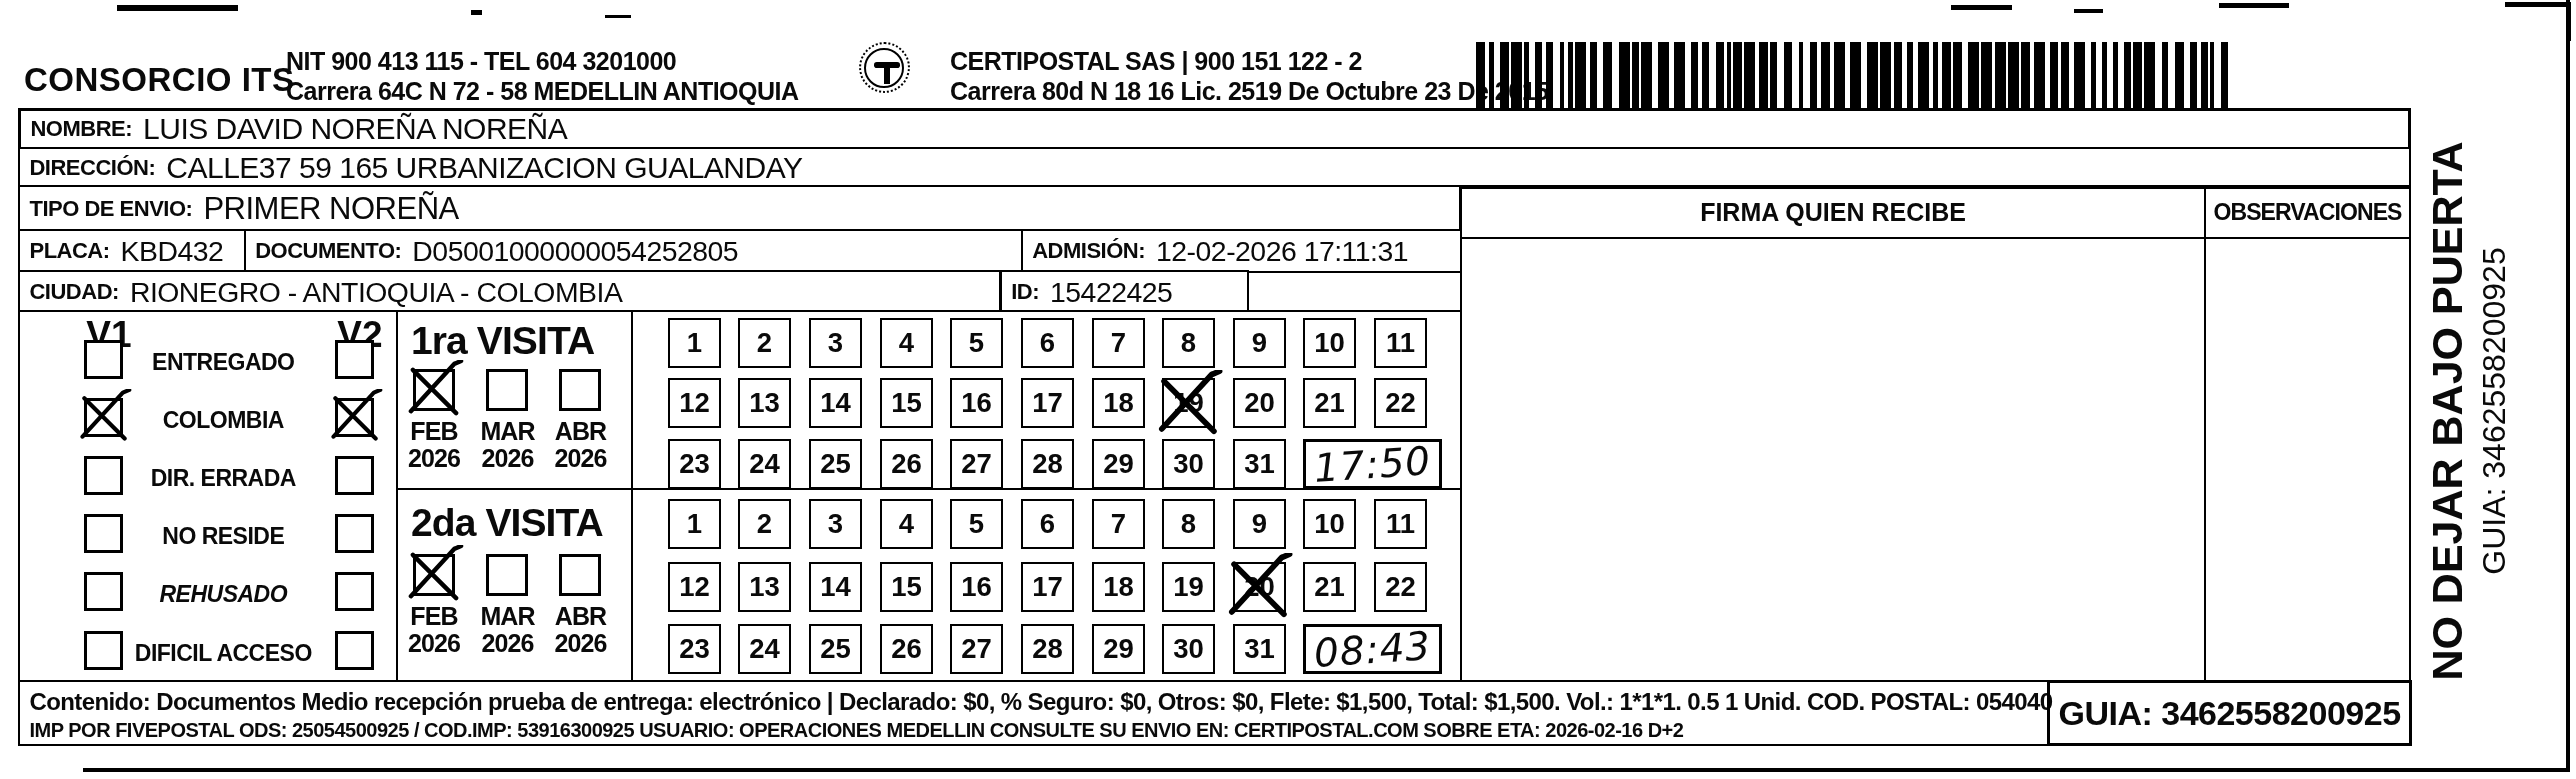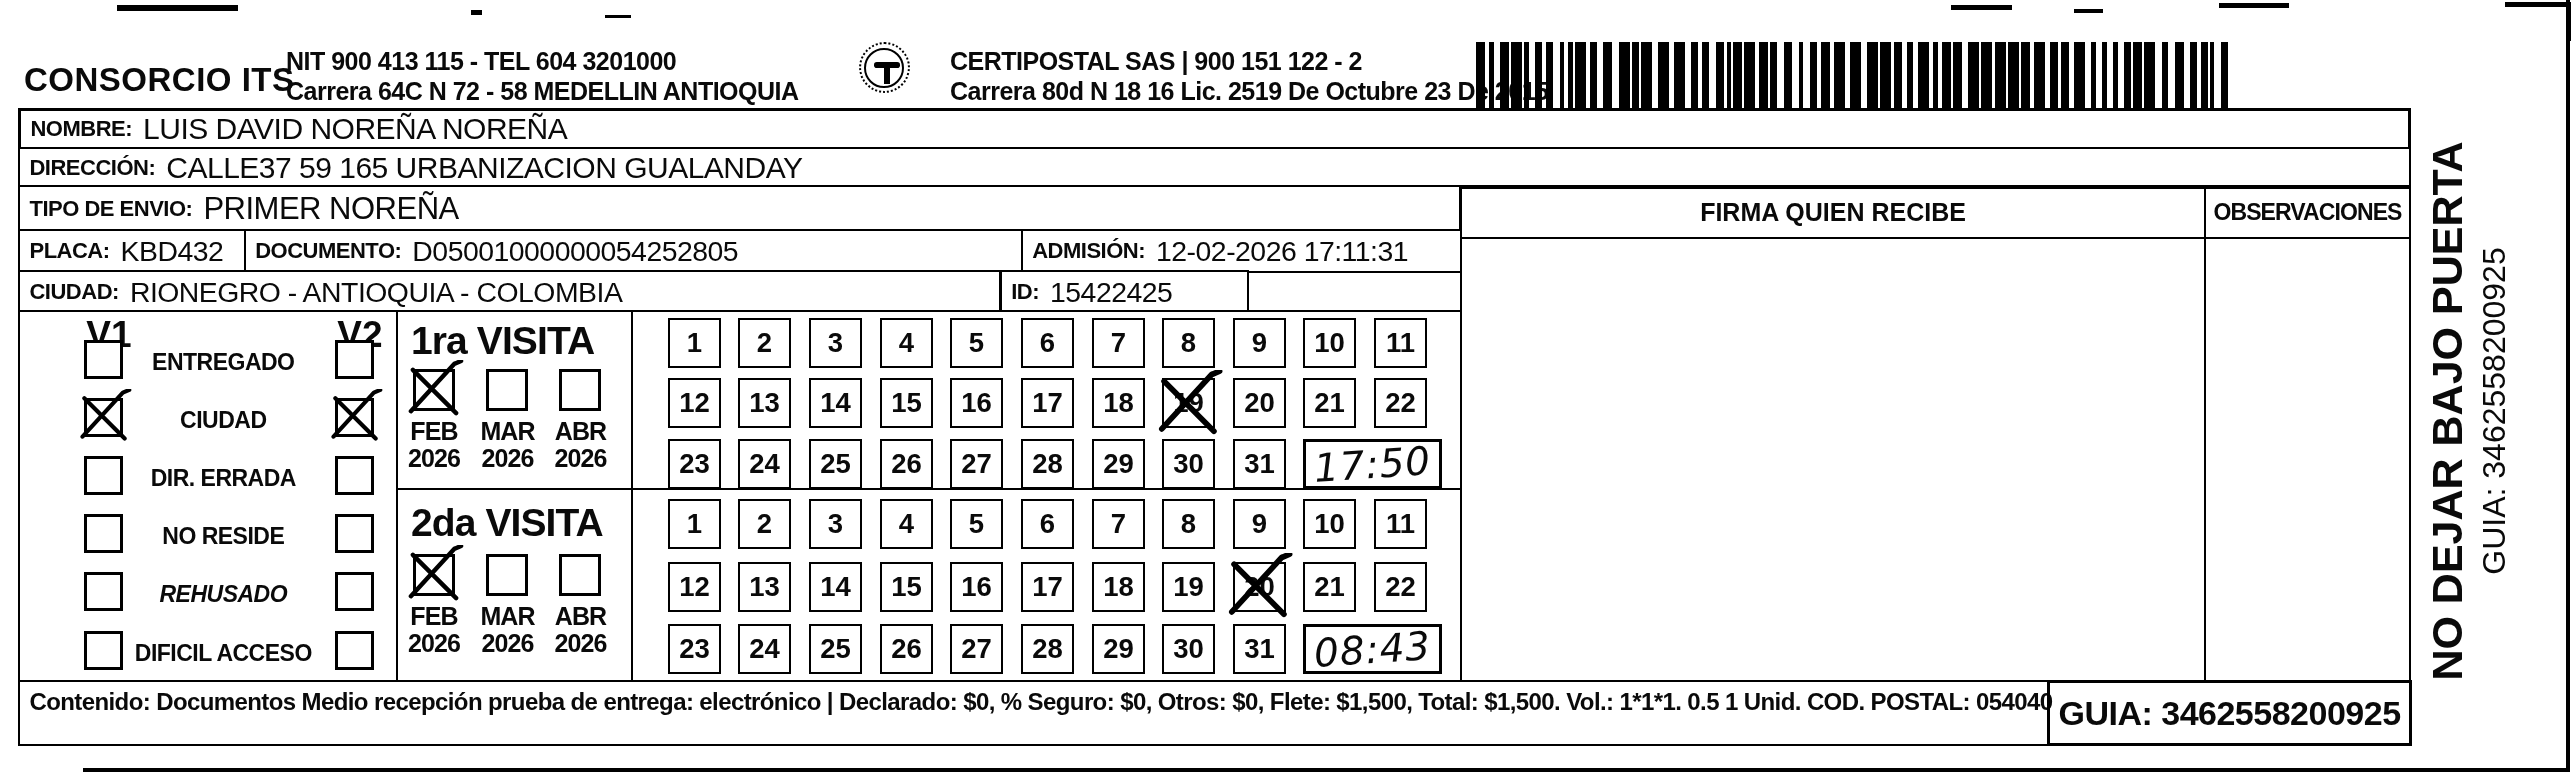--- a/index.html
+++ b/index.html
@@ -237,21 +237,21 @@
   <div class="cell" id="status-panel" style="left:18.3px;top:310px;width:380px;height:372px;padding:8px;">
     <span class="vhdr" style="left:66px;top:1.8px;">V1</span>
     <span class="vhdr" style="left:317px;top:1.8px;">V2</span>
   <div style="position: absolute; left: 0px; top: 27.5px; width: 380px; height: 42px;">
         <div class="chk" style="left: 64px; top: 0px; width: 39px; height: 39px;"></div>
         <div class="stlbl" style="left: 106px; top: 9.2px; width: 194px;">ENTREGADO</div>
         <div class="chk" style="left: 315px; top: 0px; width: 39px; height: 39px;"></div>
       </div>
       <div style="position: absolute; left: 0px; top: 86px; width: 380px; height: 42px;">
         <div class="chk" style="left: 64px; top: 0px; width: 39px; height: 39px;"></div>
-        <div class="stlbl" style="left: 106px; top: 9.2px; width: 194px;">CIUDAD</div>
+        <div class="stlbl" style="left: 106px; top: 9.2px; width: 194px;">COLOMBIA</div>
         <div class="chk" style="left: 315px; top: 0px; width: 39px; height: 39px;"></div>
         <svg class="xmark" viewBox="0 0 60 60" style="left: 57px; top: -9.2px; width: 55px; height: 55px;">
           <path d="M8 10 L52 54 M50 4 L6 52 M50 4 L57 1" stroke="#000" stroke-width="4.5" fill="none" stroke-linecap="round"></path>
         </svg>
         <svg class="xmark" viewBox="0 0 60 60" style="left: 308px; top: -9.2px; width: 55px; height: 55px;">
           <path d="M8 10 L52 54 M50 4 L6 52 M50 4 L57 1" stroke="#000" stroke-width="4.5" fill="none" stroke-linecap="round"></path>
         </svg>
       </div>
       <div style="position: absolute; left: 0px; top: 144px; width: 380px; height: 42px;">
         <div class="chk" style="left: 64px; top: 0px; width: 39px; height: 39px;"></div>
@@ -380,20 +380,21 @@
       <div class="cal-cell" style="left: 459px; top: 134px; width: 53px; height: 50px;">29</div>
       <div class="cal-cell" style="left: 529px; top: 134px; width: 53px; height: 50px;">30</div>
       <div class="cal-cell" style="left: 600px; top: 134px; width: 53px; height: 50px;">31</div>
       <div class="cal-cell" style="left: 670px; top: 134px; width: 139px; height: 50px; border-width: 3.7px;">
         <div class="hand">08:43</div>
       </div>
     </div>
 
   <div class="cell" style="left:18.3px;top:680px;width:2032px;height:66px;display:block;padding:5.5px 0 0 9.2px;">
     <div class="footline1">Contenido: Documentos Medio recepción prueba de entrega: electrónico | Declarado: $0, % Seguro: $0, Otros: $0, Flete: $1,500, Total: $1,500. Vol.: 1*1*1. 0.5  1 Unid. COD. POSTAL: 054040</div>
+    <div class="footline2" style="margin-top:3.7px;">IMP POR FIVEPOSTAL ODS: 25054500925 / COD.IMP: 53916300925 USUARIO: OPERACIONES MEDELLIN CONSULTE SU ENVIO EN: CERTIPOSTAL.COM SOBRE ETA: 2026-02-16 D+2</div>
   </div>
   <div class="colhdr" style="left:2047px;top:680px;width:365px;height:66px;border-width:3.7px;font-size:34px;font-weight:600;letter-spacing:-0.5px;">
     <span>GUIA: 3462558200925</span>
   </div>
 
   <div class="sidebar">
     <div class="side1">NO DEJAR BAJO PUERTA</div>
     <div class="side2">GUIA: 3462558200925</div>
   </div>
 

